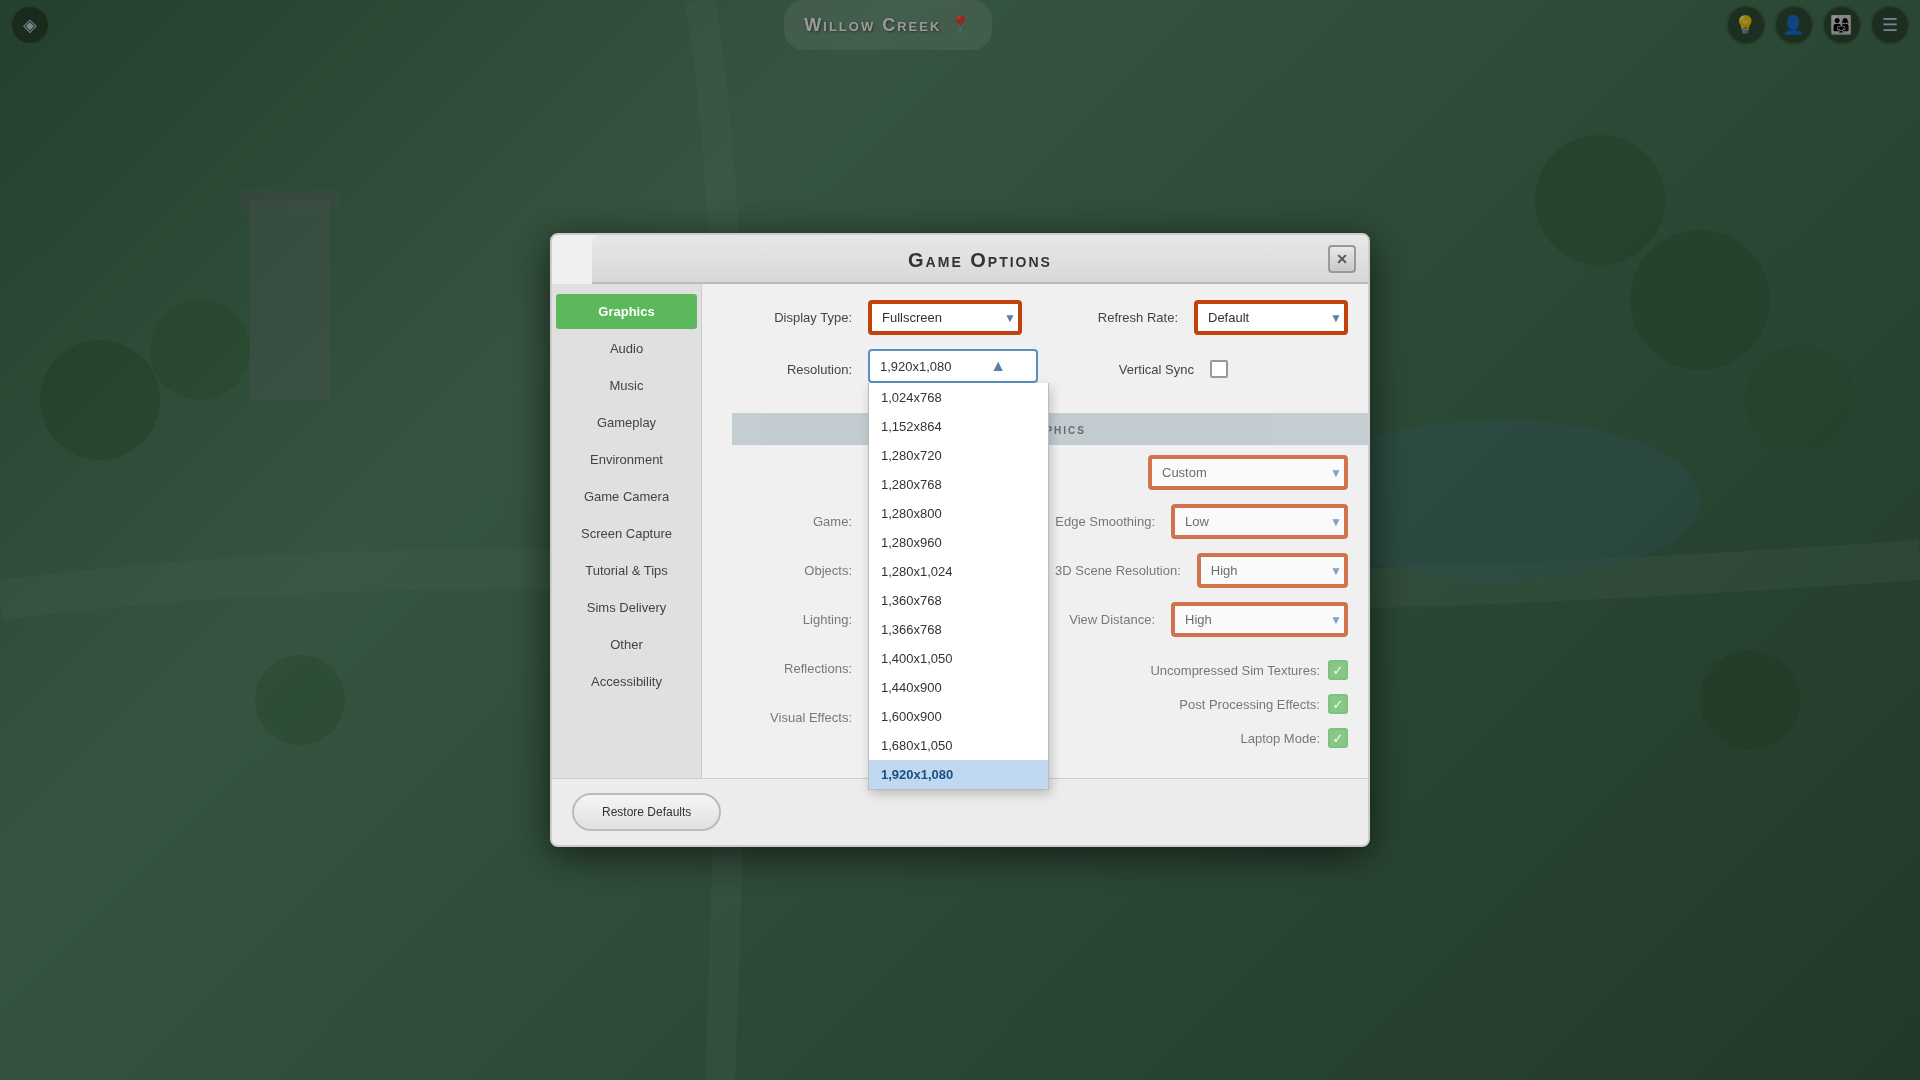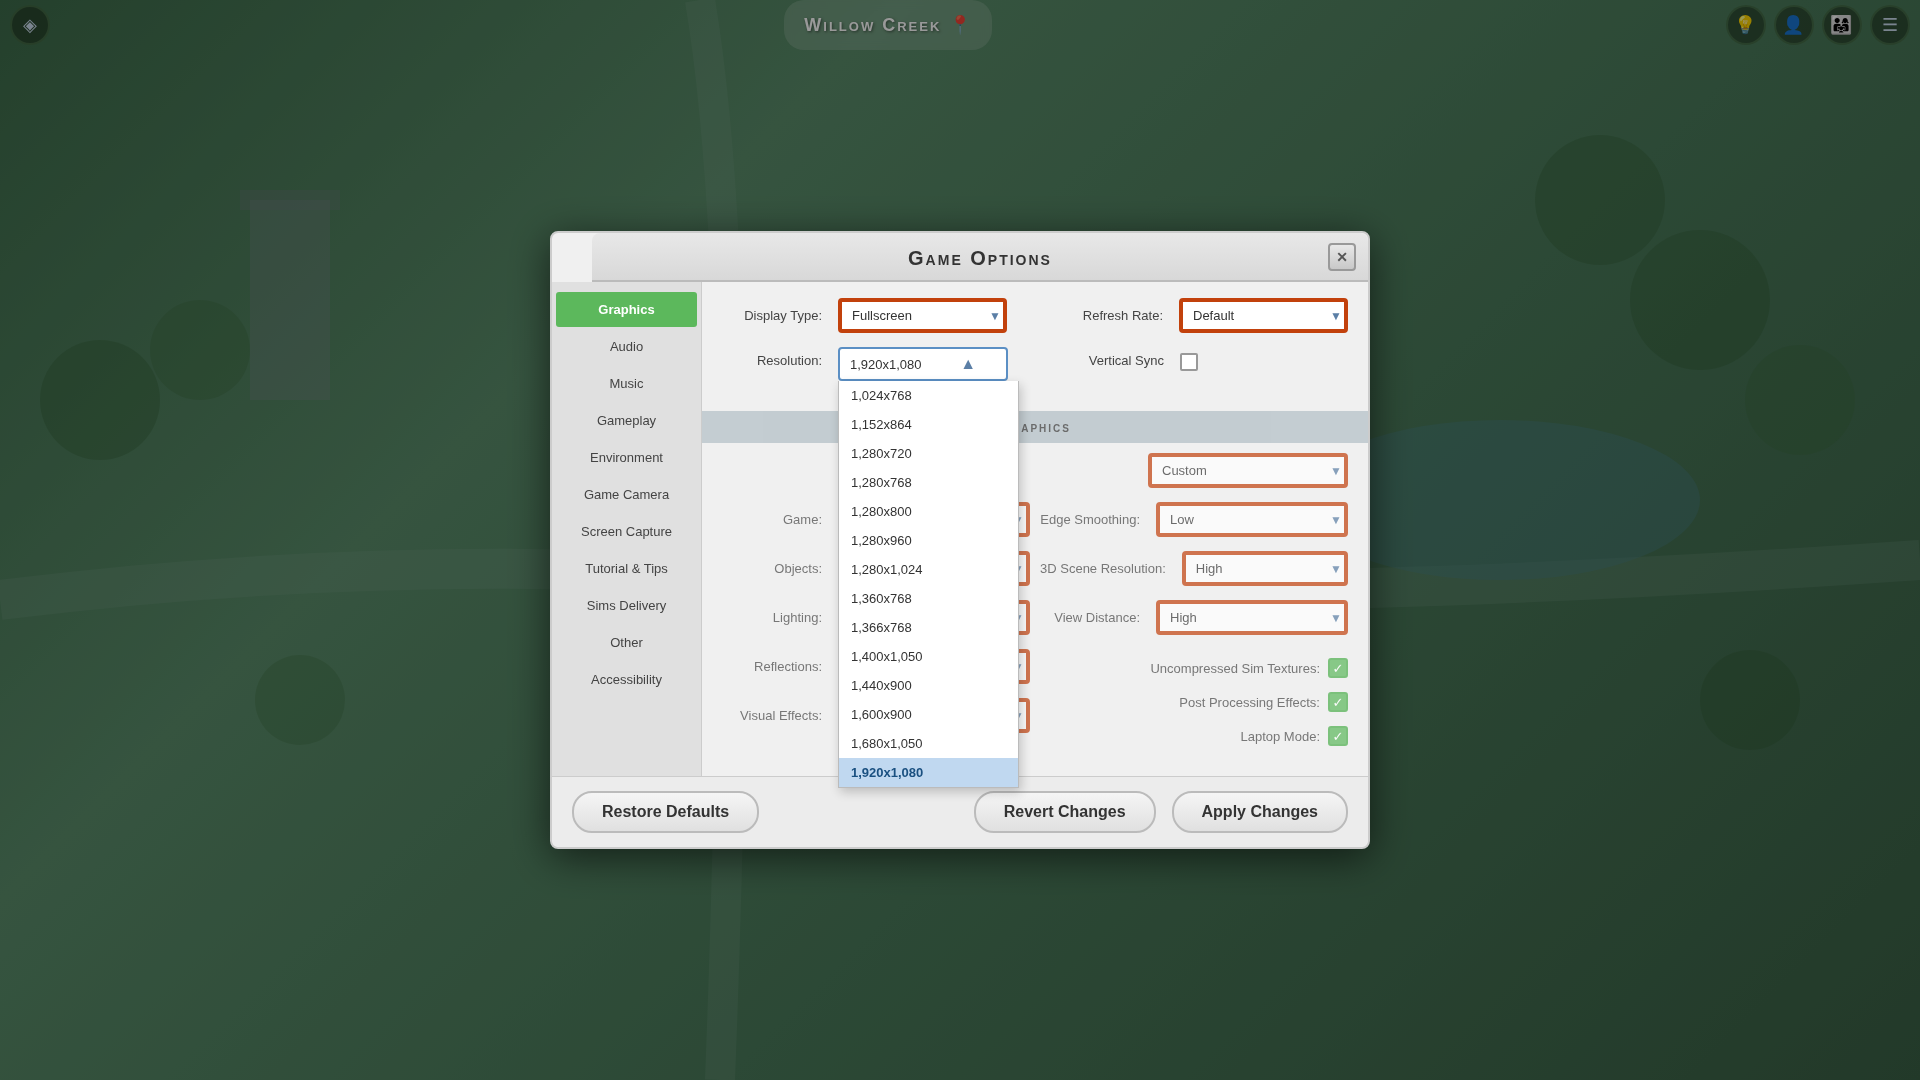--- a/index.html
+++ b/index.html
@@ -141,20 +141,21 @@
       align-items: center;
       justify-content: center;
       font-size: 14px;
       color: #555;
       font-weight: bold;
     }
 
     .dialog-body {
       display: flex;
       flex: 1;
+      gap: 30px;
     }
 
     
     .sidebar {
       width: 150px;
       background: #e0e0e0;
       display: flex;
       flex-direction: column;
       padding: 10px 0;
       gap: 2px;
@@ -322,24 +323,24 @@
       background: #ececec;
       border-radius: 0 0 8px 8px;
       align-items: center;
     }
 
     .footer-btn {
       padding: 10px 28px;
       border-radius: 20px;
       border: 2px solid #bbb;
       background: linear-gradient(to bottom, #f5f5f5, #e0e0e0);
-      font-size: 16px;
+      font-size: 12px;
       color: #333;
       cursor: pointer;
-      font-weight: 700;
+      font-weight: 400;
     }
 
     
     .small-cb {
       width: 20px;
       height: 20px;
       background: #5cb85c;
       border: 2px solid #4cae4c;
       border-radius: 3px;
       display: inline-flex;
@@ -458,21 +459,21 @@
             </div>
             <span class="form-label" style="margin-left:40px;">Refresh Rate:</span>
             <div class="form-control-wrap">
               <select class="dropdown">
                 <option>Default</option>
               </select>
               <span class="dropdown-arrow">▼</span>
             </div>
           </div>
 
-          <div class="form-row" style="align-items:flex-start; position:relative; z-index:300;margin-top:7px;">
+          <div class="form-row" style="align-items:center; position:relative; z-index:300;margin-top:7px;">
             <span class="form-label" style="margin-top:6px;">Resolution:</span>
             <div class="resolution-dropdown-container">
               <div class="resolution-dropdown-trigger">
                 <span>1,920x1,080</span>
                 <span class="dropdown-up-arrow">▲</span>
               </div>
               <div class="resolution-dropdown-list">
                 <div class="resolution-option">1,024x768</div>
                 <div class="resolution-option">1,152x864</div>
                 <div class="resolution-option">1,280x720</div>
@@ -605,19 +606,15 @@
                 <div class="small-cb">✓</div>
               </div>
             </div>
           </div>
         </div>
       </div>
     </div>
 
     <div class="dialog-footer">
       <button class="footer-btn">Restore Defaults</button>
-      <div style="display:flex; gap:16px;">
-        <button class="footer-btn">Revert Changes</button>
-        <button class="footer-btn">Apply Changes</button>
-      </div>
     </div>
   </div>
 </div>
 
 </body></html>

